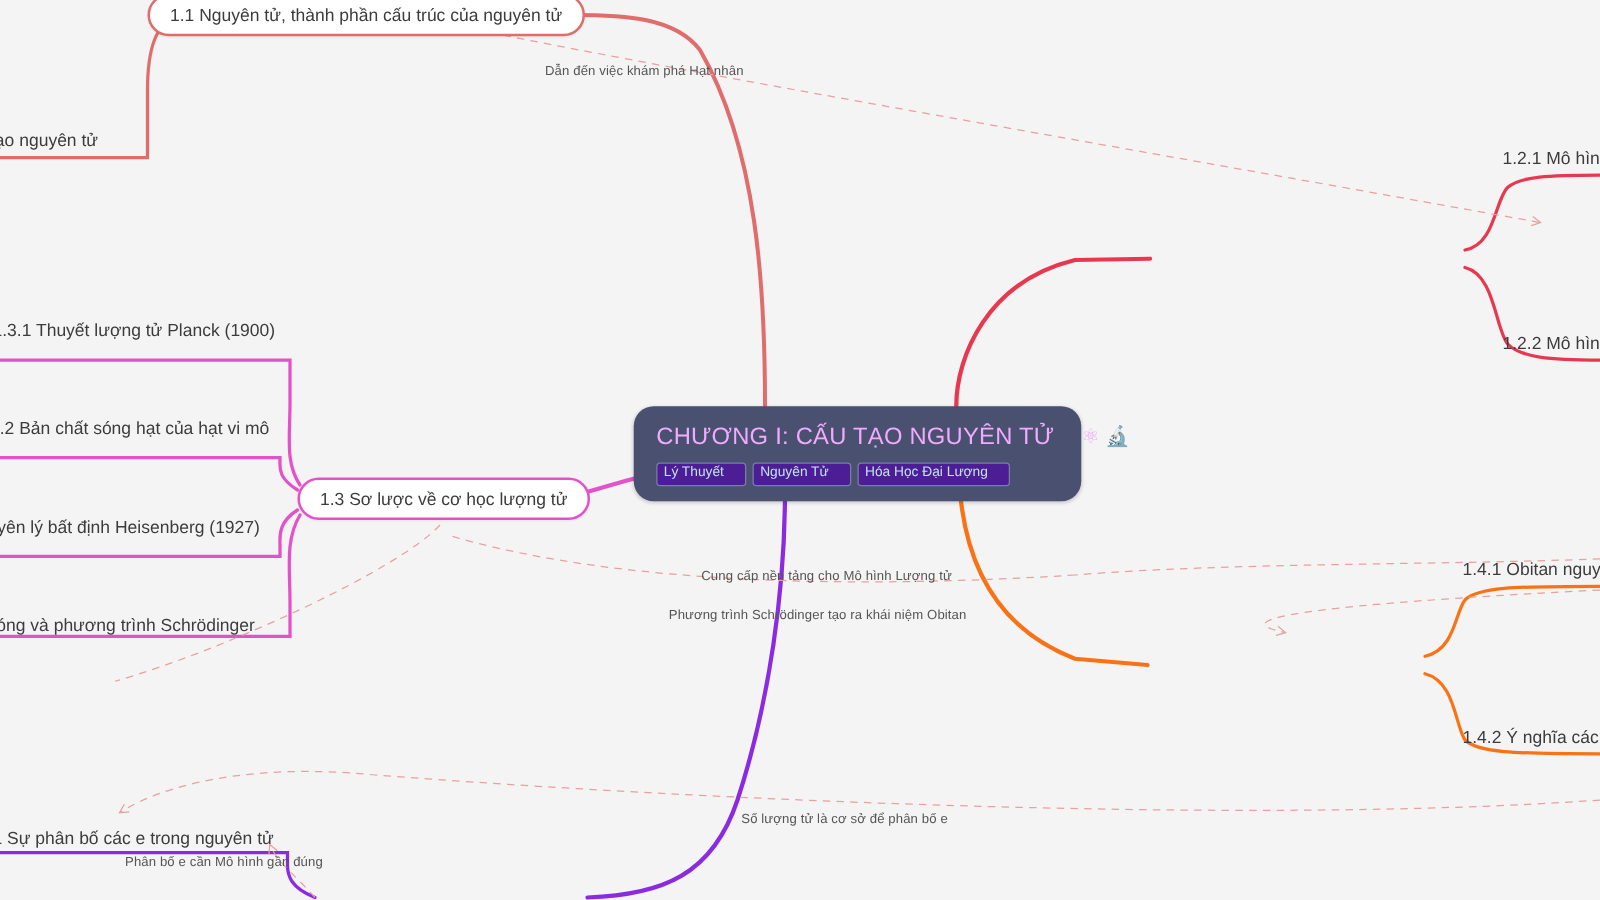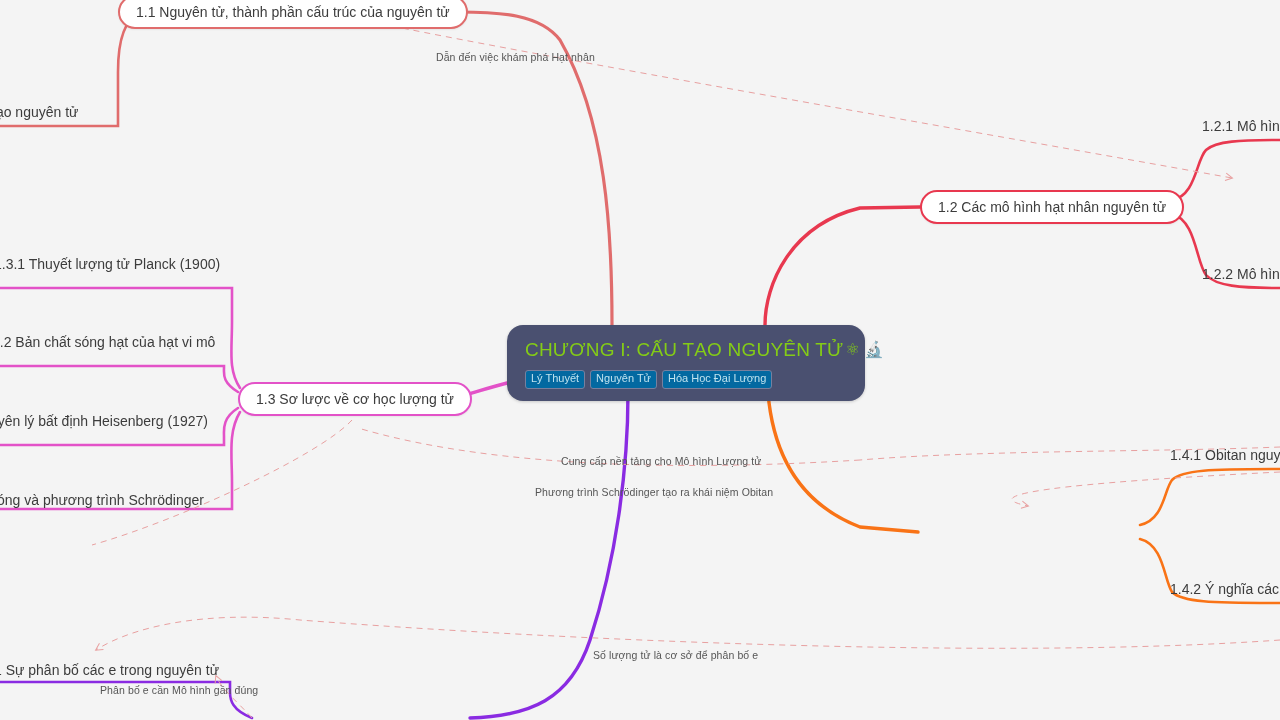--- a/index.html
+++ b/index.html
@@ -28,42 +28,42 @@
     left: 507px; top: 325px;
     width: 358px;
     background: #4a5070;
     border-radius: 16px;
     padding: 14px 18px 12px 18px;
     box-sizing: border-box;
     box-shadow: 0 1px 3px rgba(0,0,0,0.18);
     z-index: 6;
   }
   .root-title {
-    color: #84cc16;
+    color: #f0abfc;
     font-size: 19px;
     letter-spacing: 0.2px;
     white-space: nowrap;
     display: flex;
     align-items: center;
-    gap: 2px;
+    gap: 22px;
   }
   .root-title .rt-text { display: inline-block; }
   .root-icons { display: inline-flex; gap: 4px; font-size: 16px; line-height: 1; }
   .root-tags {
     margin-top: 9px;
     display: flex;
     gap: 5px;
   }
   .tag {
     font-size: 11px;
     color: #bfe3ef;
-    background: #0369a1;
+    background: #4c1d95;
     border: 1px solid #77809e;
     border-radius: 3px;
-    padding: 1px 5px 2px 5px;
+    padding: 1px 17px 2px 5px;
     white-space: nowrap;
     line-height: 1.25;
   }
 
   
   .node {
     position: absolute;
     background: #ffffff;
     border-radius: 18px;
     border: 2px solid #999;
@@ -159,21 +159,20 @@
     </div>
     <div class="root-tags">
       <span class="tag">Lý Thuyết</span>
       <span class="tag">Nguyên Tử</span>
       <span class="tag">Hóa Học Đại Lượng</span>
     </div>
   </div>
 
   <div class="node c-salmon" style="left:118px; top:-5px;">1.1 Nguyên tử, thành phần cấu trúc của nguyên tử</div>
 
-  <div class="node c-red" style="left:920px; top:190px;">1.2 Các mô hình hạt nhân nguyên tử</div>
 
   <div class="node c-pink" style="left:238px; top:382px;">1.3 Sơ lược về cơ học lượng tử</div>
 
 
   <div class="leaf" style="left:-8px; top:104px;">tạo nguyên tử</div>
 
   <div class="leaf" style="left:1202px; top:118px;">1.2.1 Mô hình</div>
   <div class="leaf" style="left:1202px; top:266px;">1.2.2 Mô hình</div>
 
   <div class="leaf" style="left:-6px; top:256px;">1.3.1 Thuyết lượng tử Planck (1900)</div>

